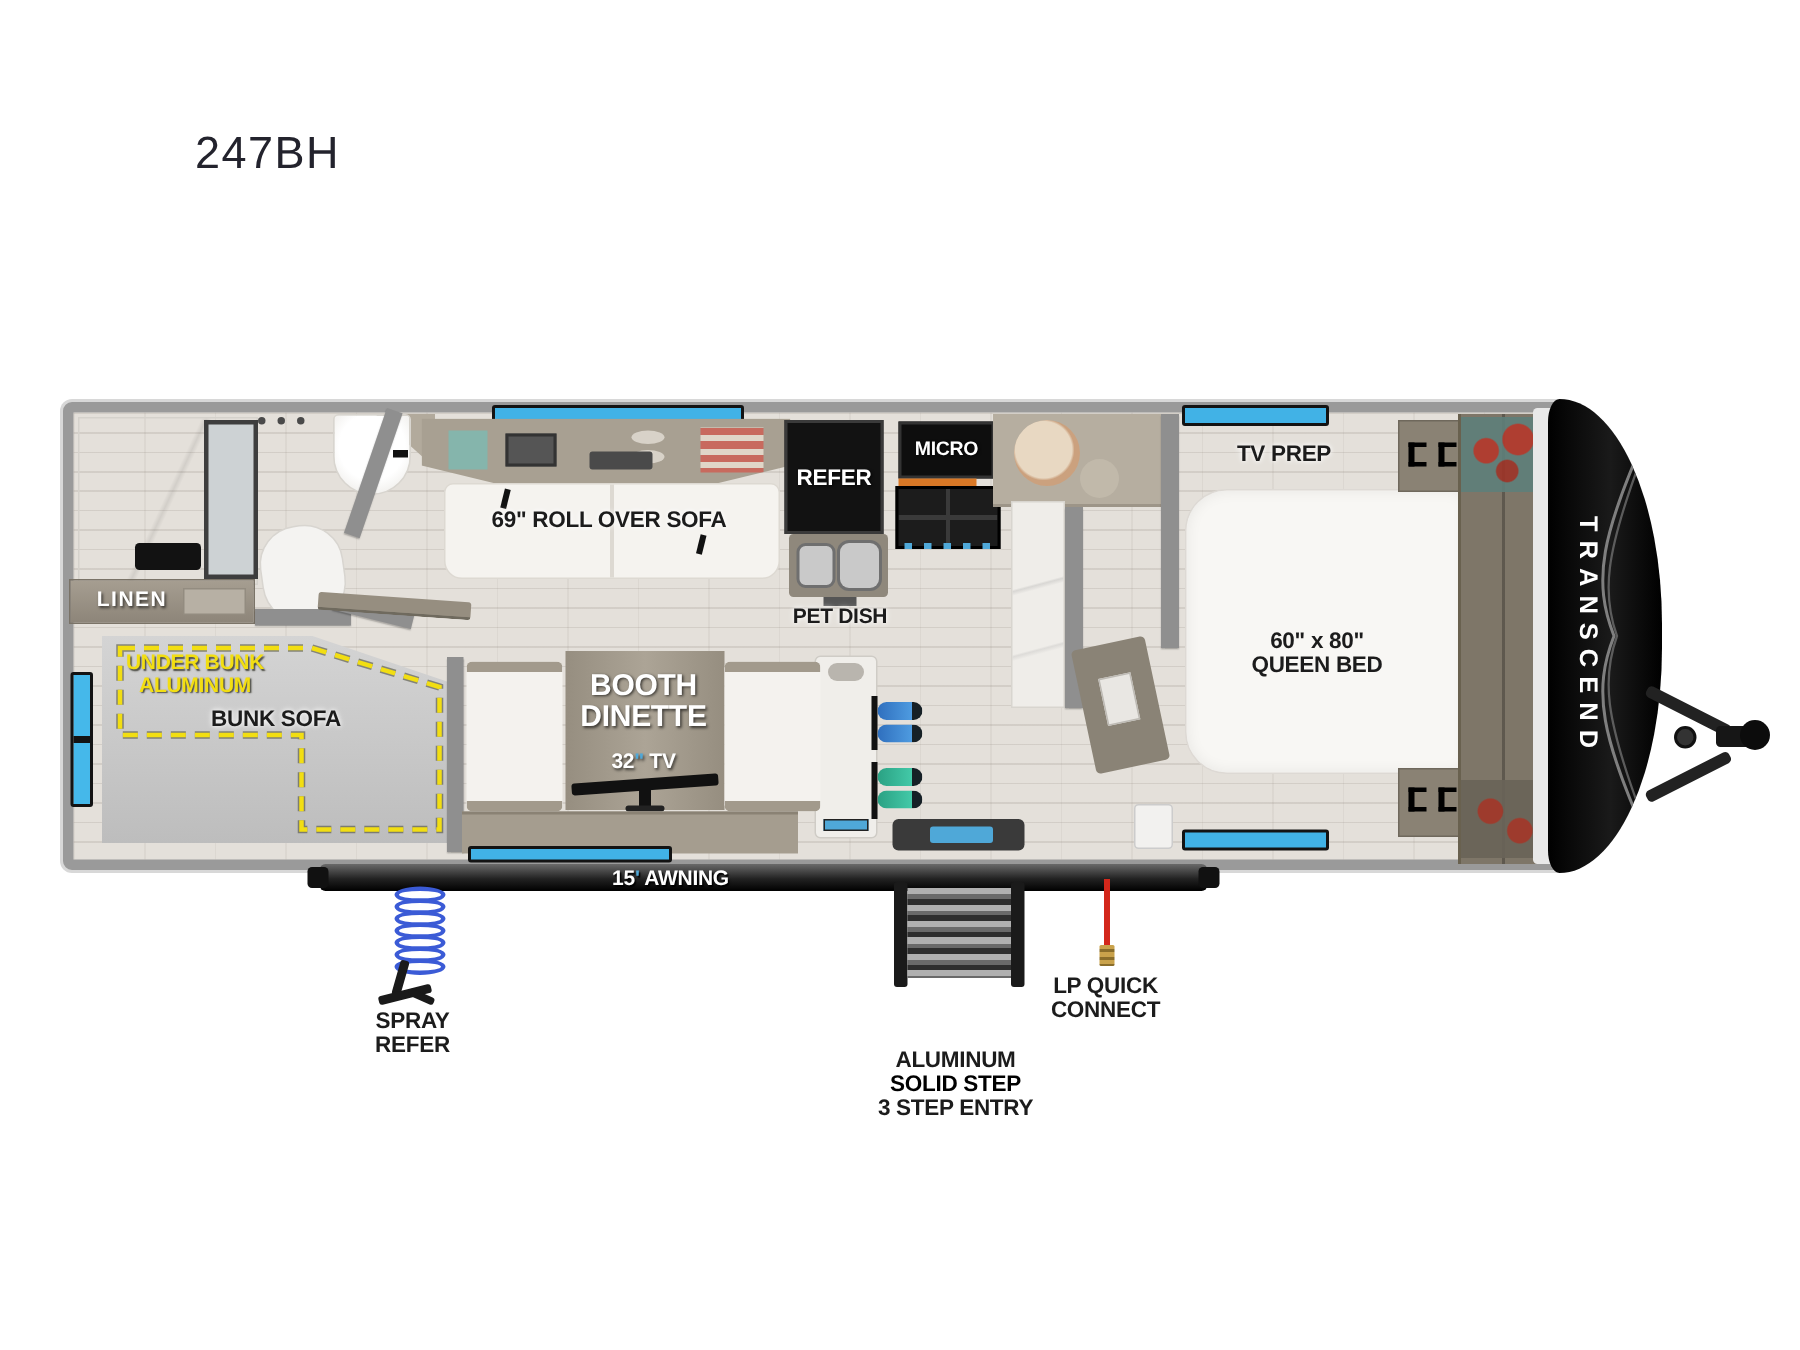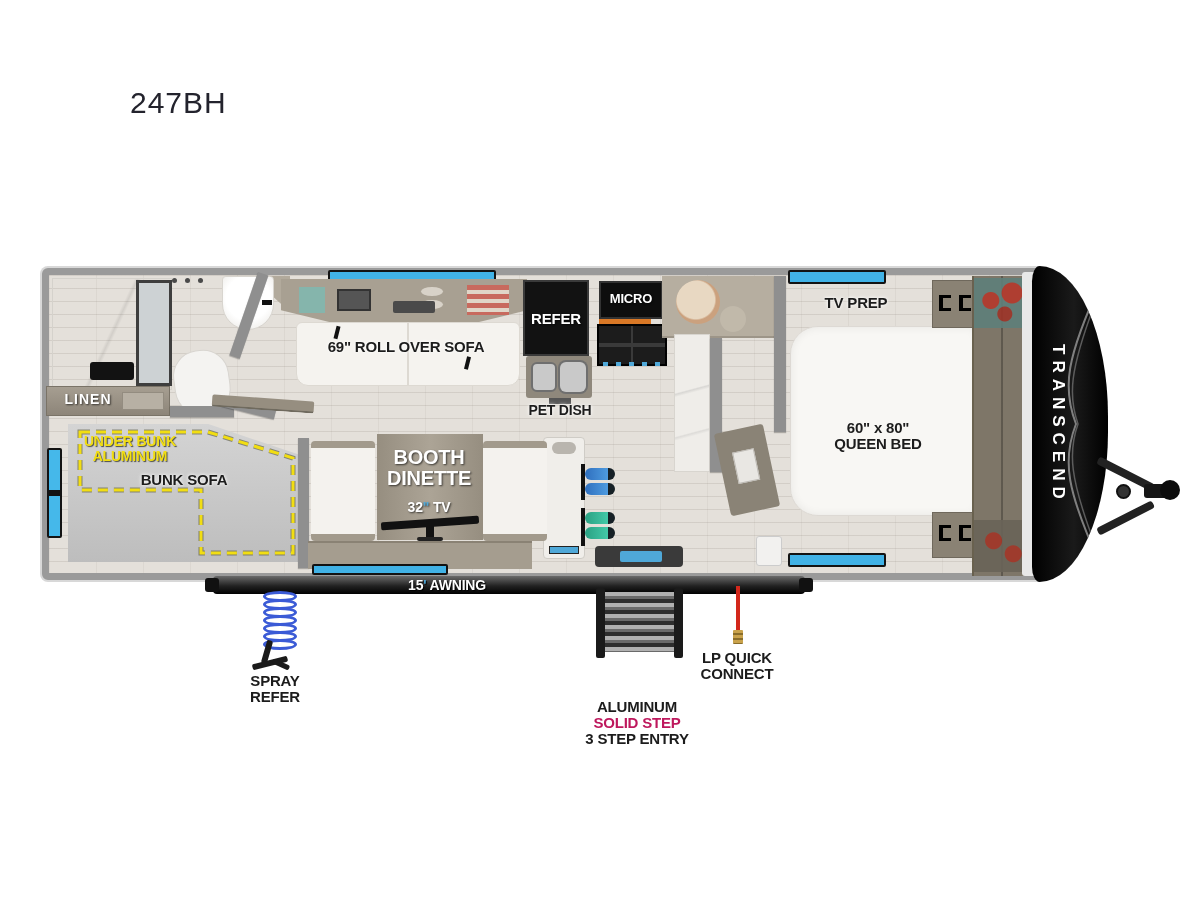--- a/index.html
+++ b/index.html
@@ -186,21 +186,21 @@
   <div class="lbl" style="left:275px;top:673px;font-size:15px;">
     <div>SPRAY</div>
     <div>REFER</div>
   </div>
 
   <div class="abs" style="left:596px;top:588px;width:9px;height:70px;background:#1A1A1A;border-radius:2px;"></div>
   <div class="abs" style="left:605px;top:592px;width:69px;height:60px;background:repeating-linear-gradient(180deg,#B0B0B0 0 4px,#6A6A6A 4px 7px,#2E2E2E 7px 11px);"></div>
   <div class="abs" style="left:674px;top:588px;width:9px;height:70px;background:#1A1A1A;border-radius:2px;"></div>
   <div class="lbl" style="left:637px;top:658px;font-size:15px;margin-top:41px;">
     <div>ALUMINUM</div>
-    <div style="color:#be185d;">SOLID STEP</div>
+    <div style="color:#000000;">SOLID STEP</div>
     <div>3 STEP ENTRY</div>
   </div>
 
   <div class="abs" style="left:736px;top:586px;width:4px;height:46px;background:#D3271B;"></div>
   <div class="abs" style="left:733px;top:630px;width:10px;height:14px;background:repeating-linear-gradient(180deg,#C9A24B 0 3px,#8A6D2A 3px 5px);border-radius:1px;"></div>
   <div class="lbl" style="left:737px;top:650px;font-size:15px;">
     <div>LP QUICK</div>
     <div>CONNECT</div>
   </div>
 

